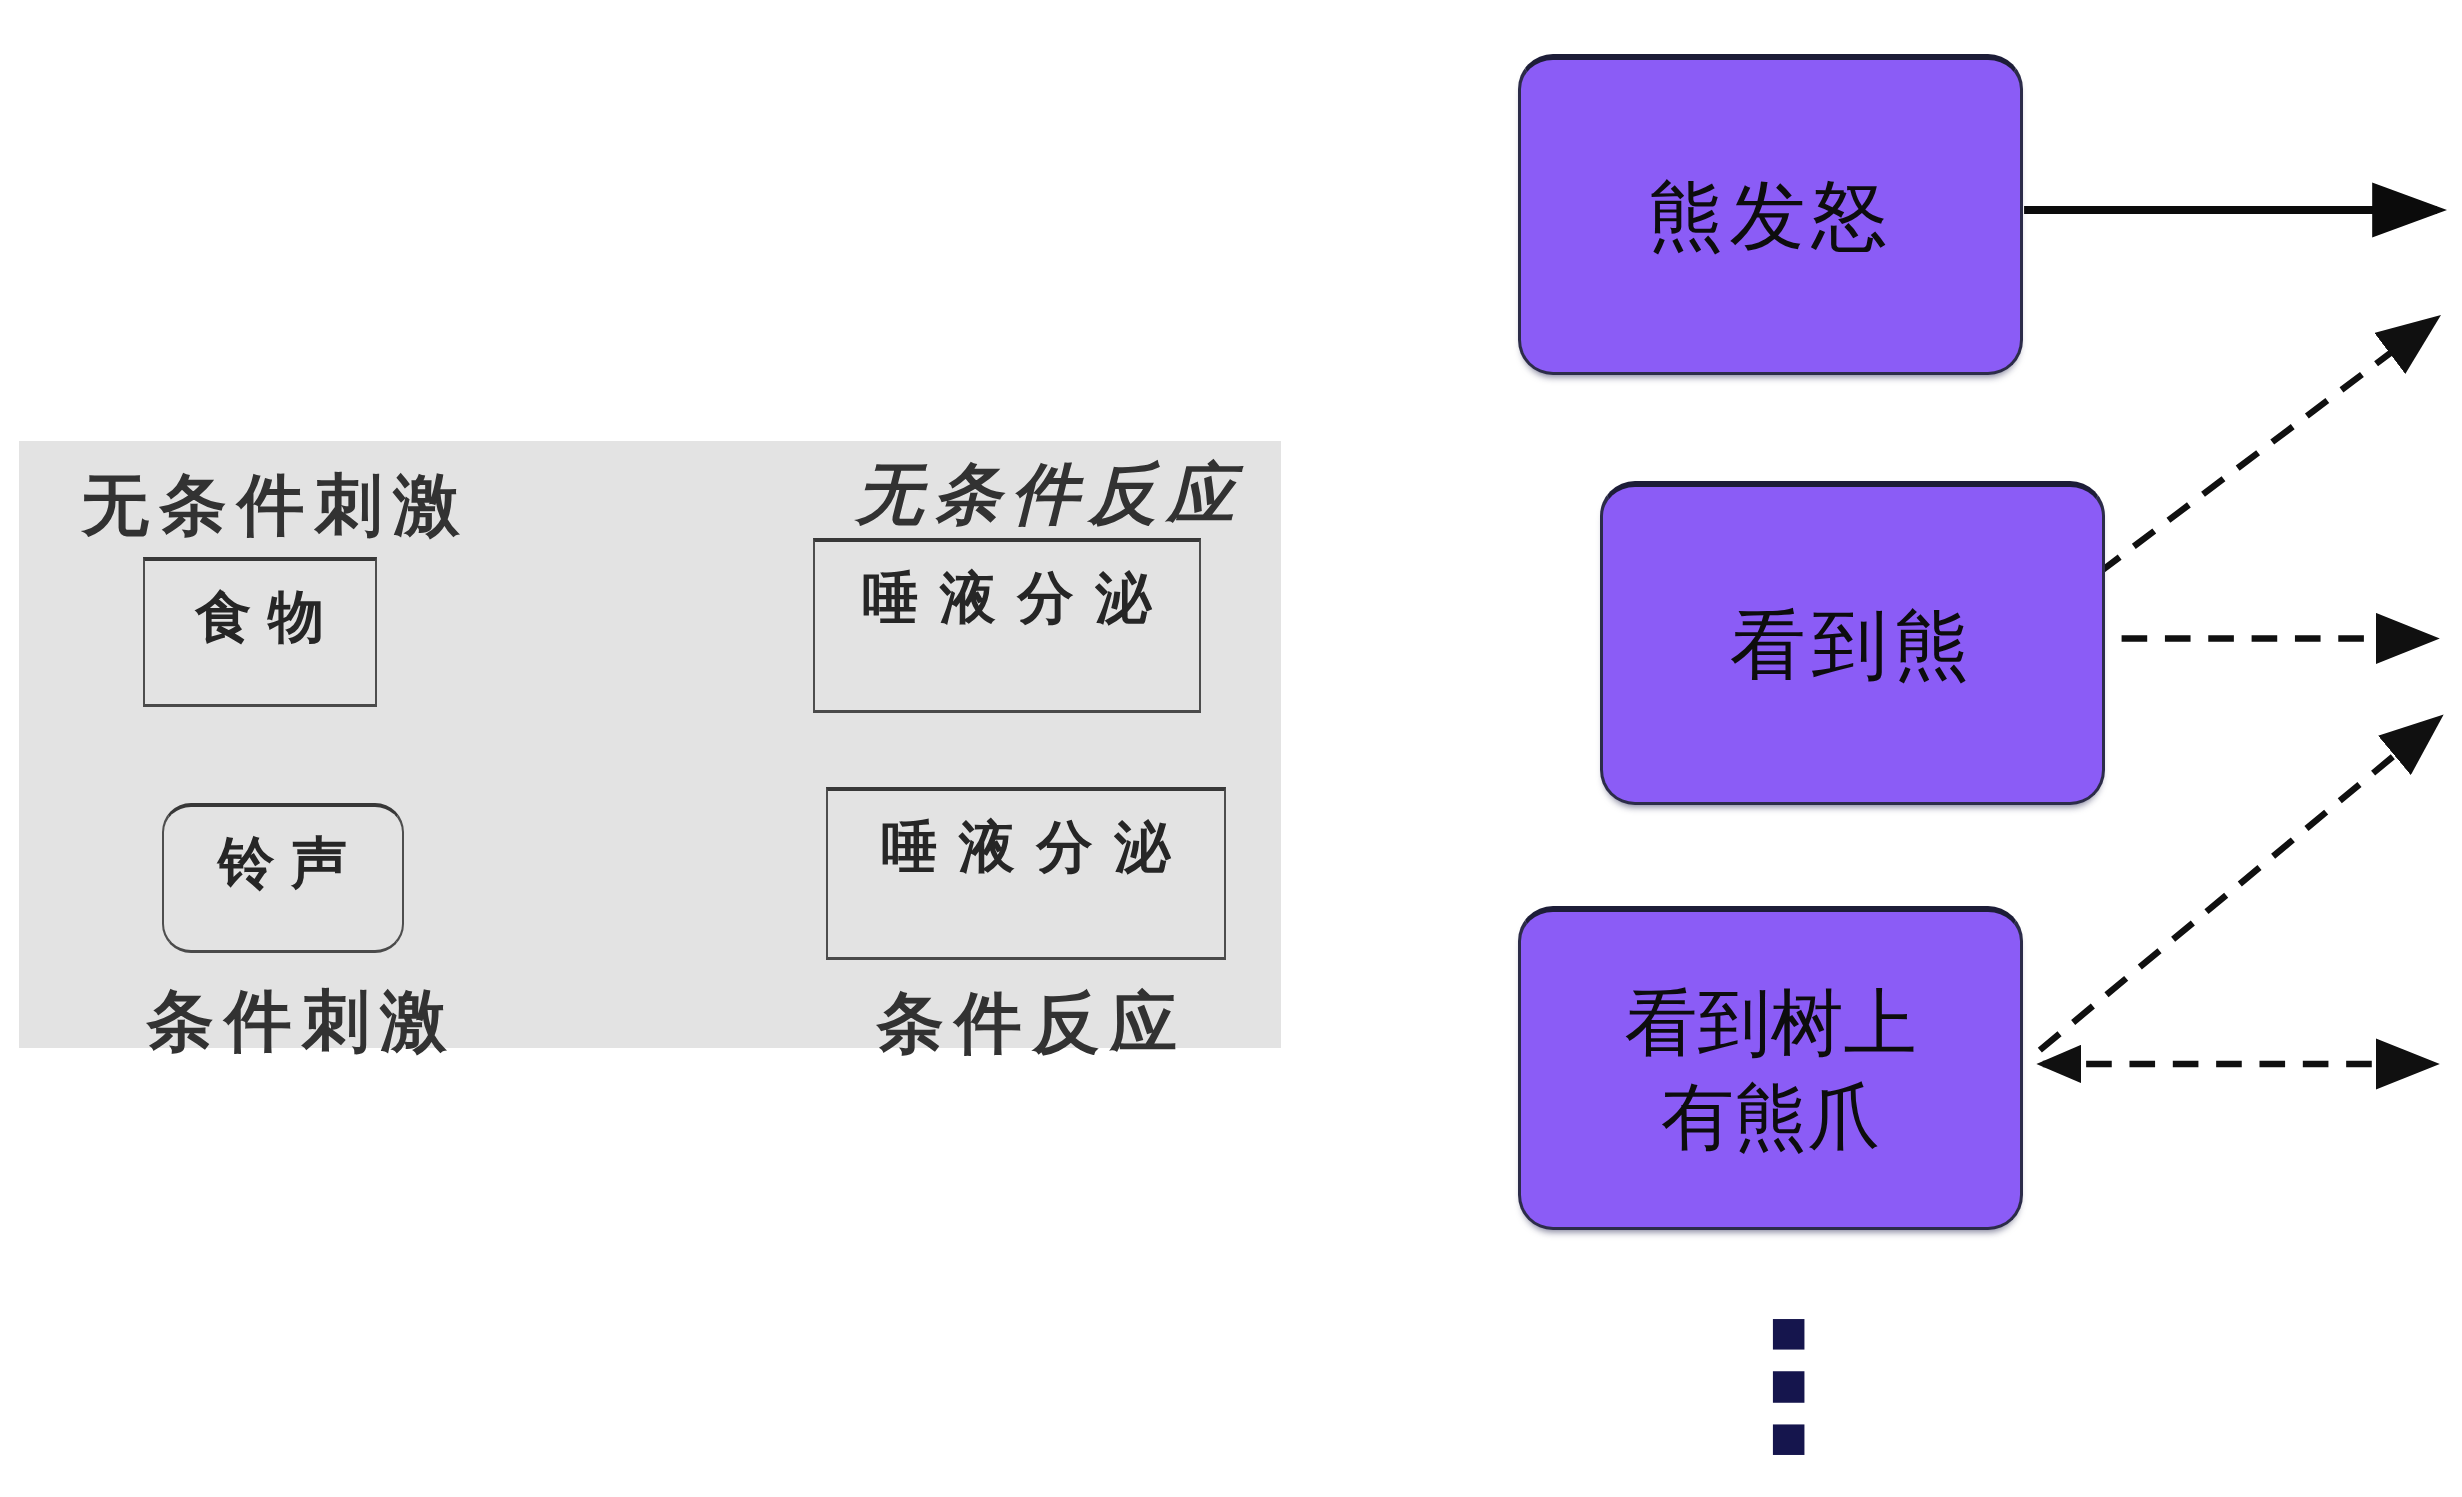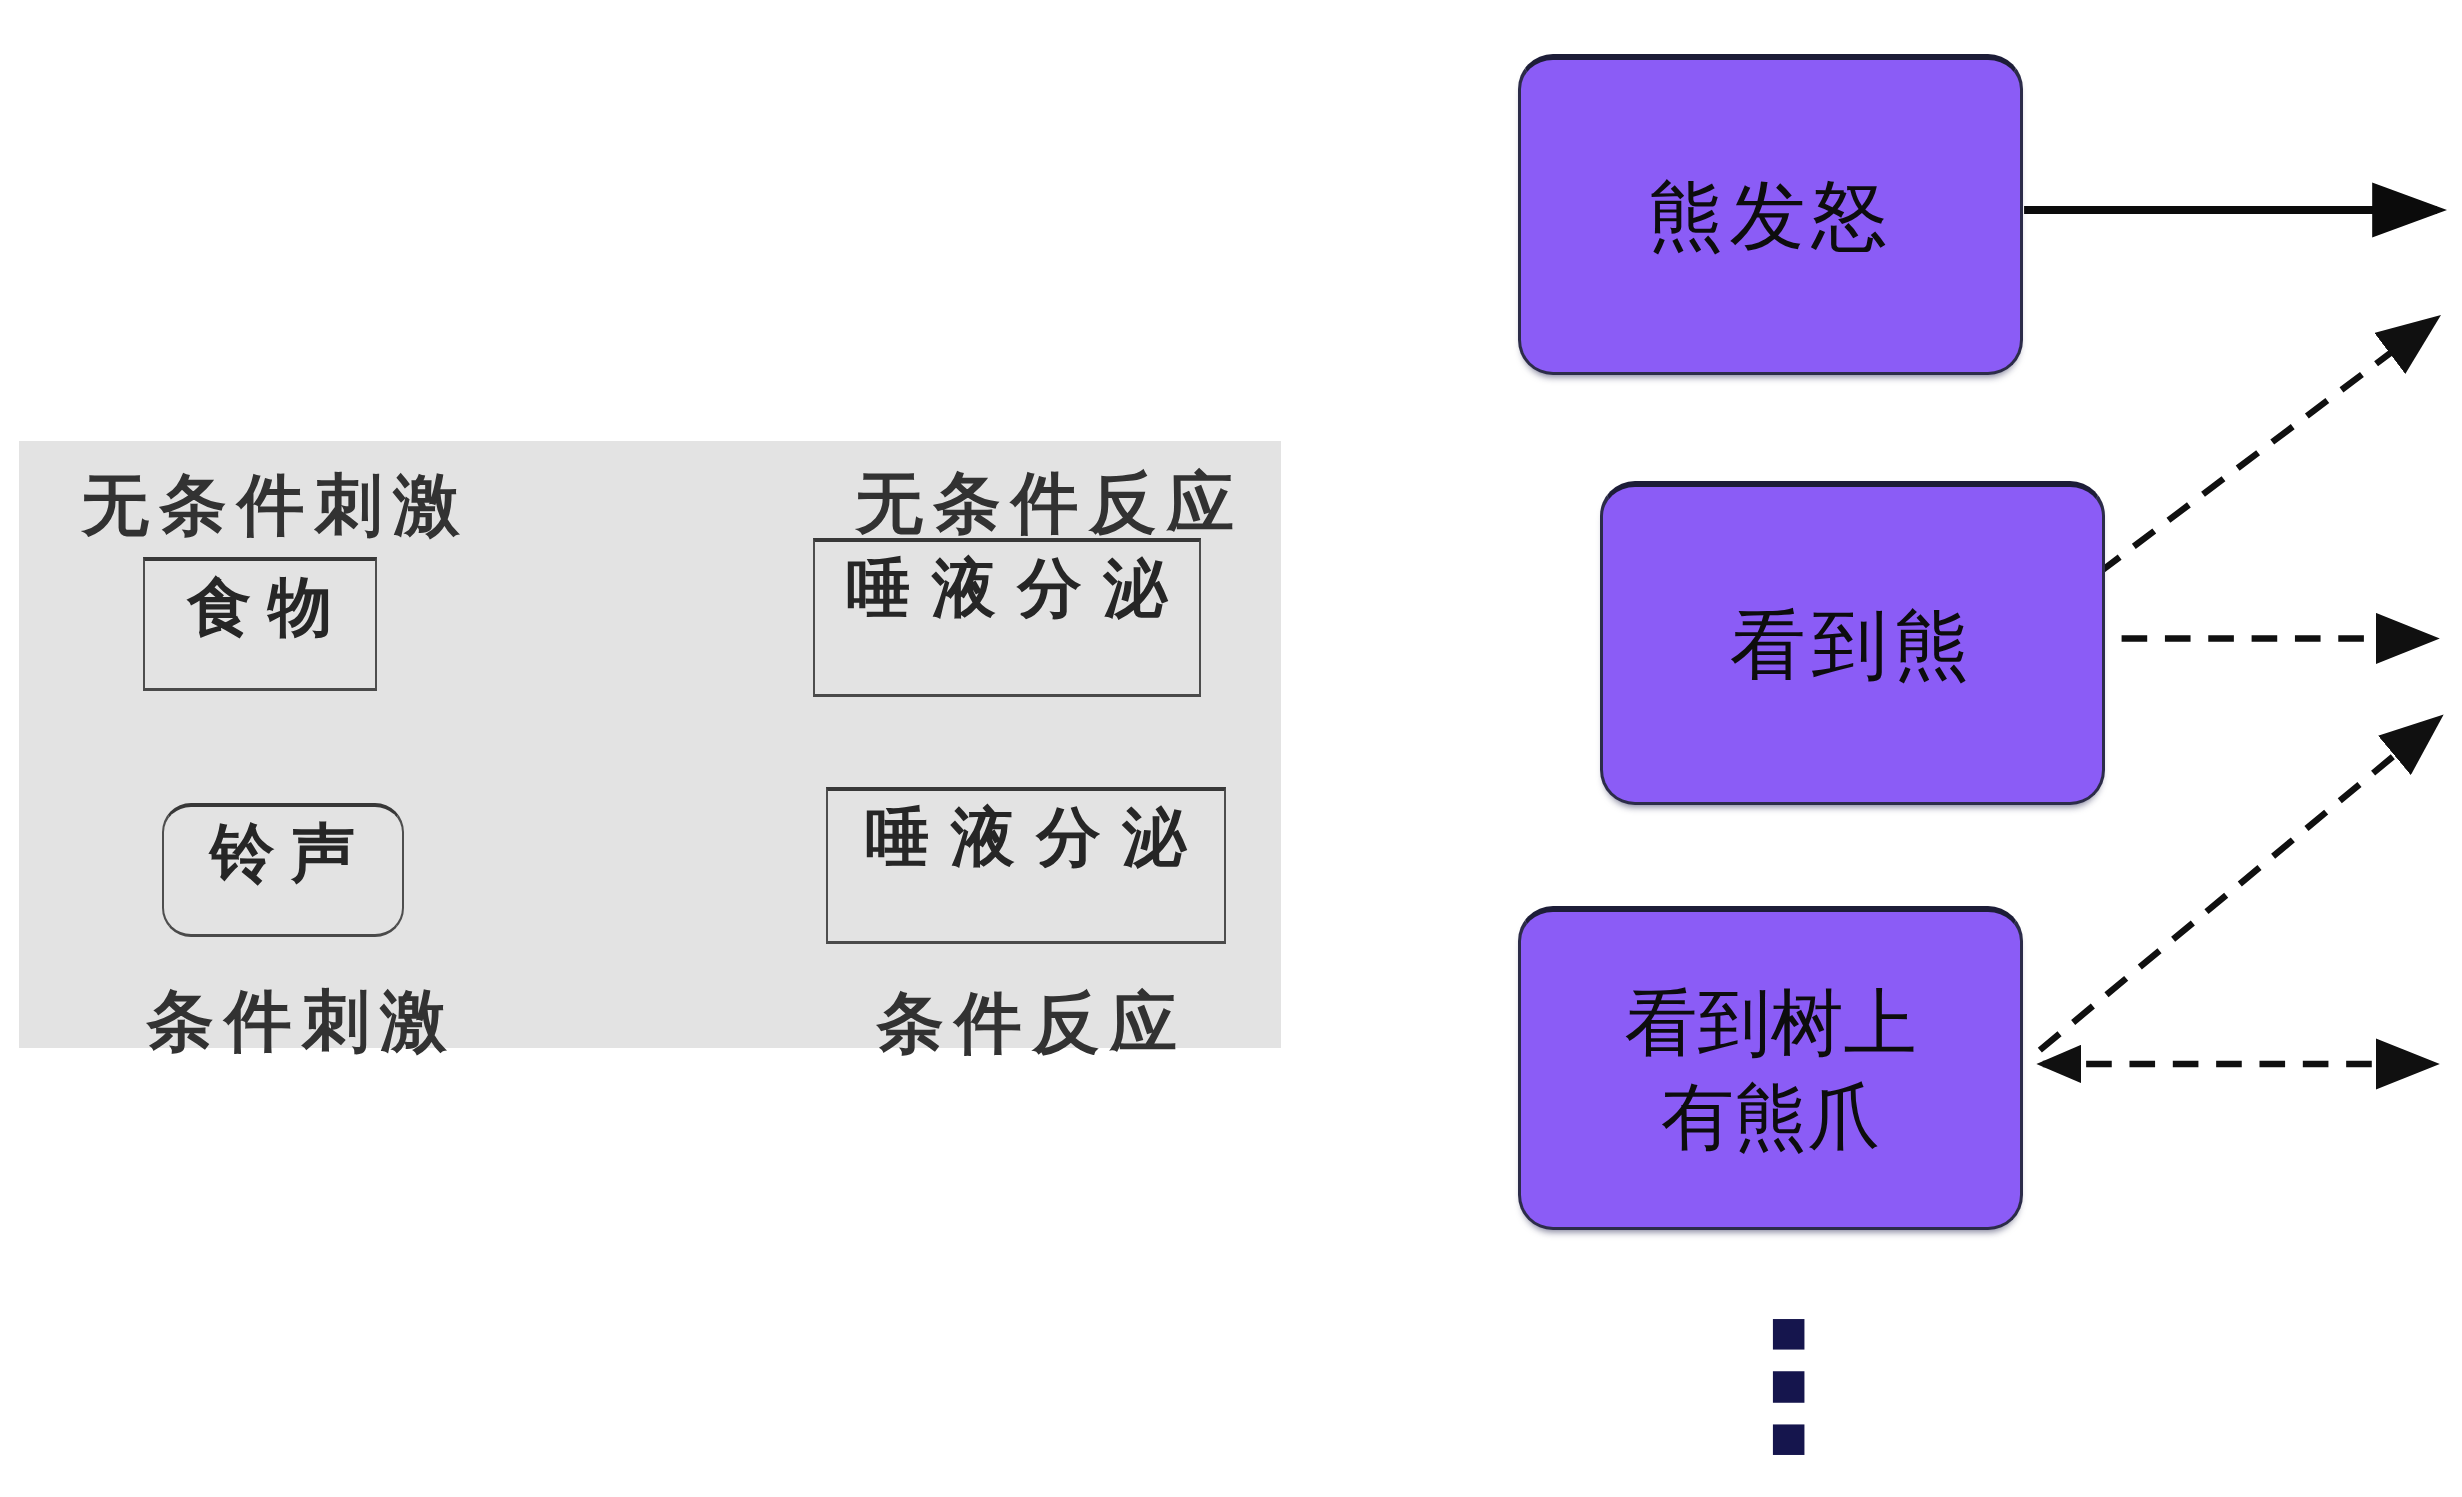--- a/index.html
+++ b/index.html
@@ -3,22 +3,22 @@
 <meta charset="utf-8">
 <style>
   html,body{margin:0;padding:0;}
   body{font-family:"Liberation Sans",sans-serif;background:#ffffff;}
   .stage{position:relative;width:3306px;height:1498px;background:#ffffff;overflow:hidden;}
 
   
   .pavlov{position:absolute;left:18.7px;top:441px;width:1262px;height:607px;background:#e3e3e3;}
   .p-label{position:absolute;color:#323232;font-size:67px;font-weight:600;letter-spacing:10.8px;white-space:nowrap;text-align:center;}
   .p-box{position:absolute;border:2px solid #4e4e4e;border-top:4.9px solid #383838;border-bottom:3.4px solid #4a4a4a;
-         display:flex;justify-content:center;align-items:flex-start;padding-top:3px;
-         color:#262626;font-size:64px;font-weight:600;}
+         display:flex;justify-content:center;align-items:flex-start;padding-top:19px;
+         color:#262626;font-size:56px;font-weight:600;}
   .p-box.sp2{letter-spacing:16.7px;text-indent:16.7px;}
   .p-box.sp4{letter-spacing:21.7px;text-indent:21.7px;}
 
   
   .state-box{position:absolute;background:#8b5cf6;border-radius:35px;
              display:flex;align-items:center;justify-content:center;text-align:center;
              color:#0d0d0d;font-size:76px;line-height:1.28;white-space:pre-line;
              box-shadow:0 5.9px 7.9px -4.4px rgba(24,24,70,.55);}
   .state-box.stim{border:3px solid #2c2c49;border-top:6.9px solid #1d1d38;}
 
@@ -80,21 +80,21 @@
     </g>
     <g>
       <rect x="5566" y="2678" width="64" height="62" fill="#3939ee"></rect>
       <rect x="5566" y="2784" width="64" height="64" fill="#3939ee"></rect>
       <rect x="5566" y="2892" width="64" height="62" fill="#3939ee"></rect>
     </g>
   </svg>
 
   <section class="pavlov">
     <div class="p-label" style="left:63px;top:18.7px;width:351px;">无条件刺激</div>
-    <div class="p-label" style="left:837px;top:17px;width:351px;">无条件反应</div>
+    <div class="p-label" style="left:837px;top:8px;width:351px;font-style:italic;">无条件反应</div>
 
     <div class="p-box sp2" style="left:124px;top:116px;width:230px;height:124px;">食物</div>
     <div class="p-box sp4" style="left:794px;top:97px;width:384px;height:149px;">唾液分泌</div>
     <div class="p-box sp2" style="left:143px;top:362px;width:238px;height:124px;border-radius:29px;">铃声</div>
     <div class="p-box sp4" style="left:807px;top:346px;width:396px;height:147px;">唾液分泌</div>
 
     <div class="p-label" style="left:128px;top:535px;width:310px;">条件刺激</div>
     <div class="p-label" style="left:858px;top:537px;width:310px;">条件反应</div>
   </section>
 

